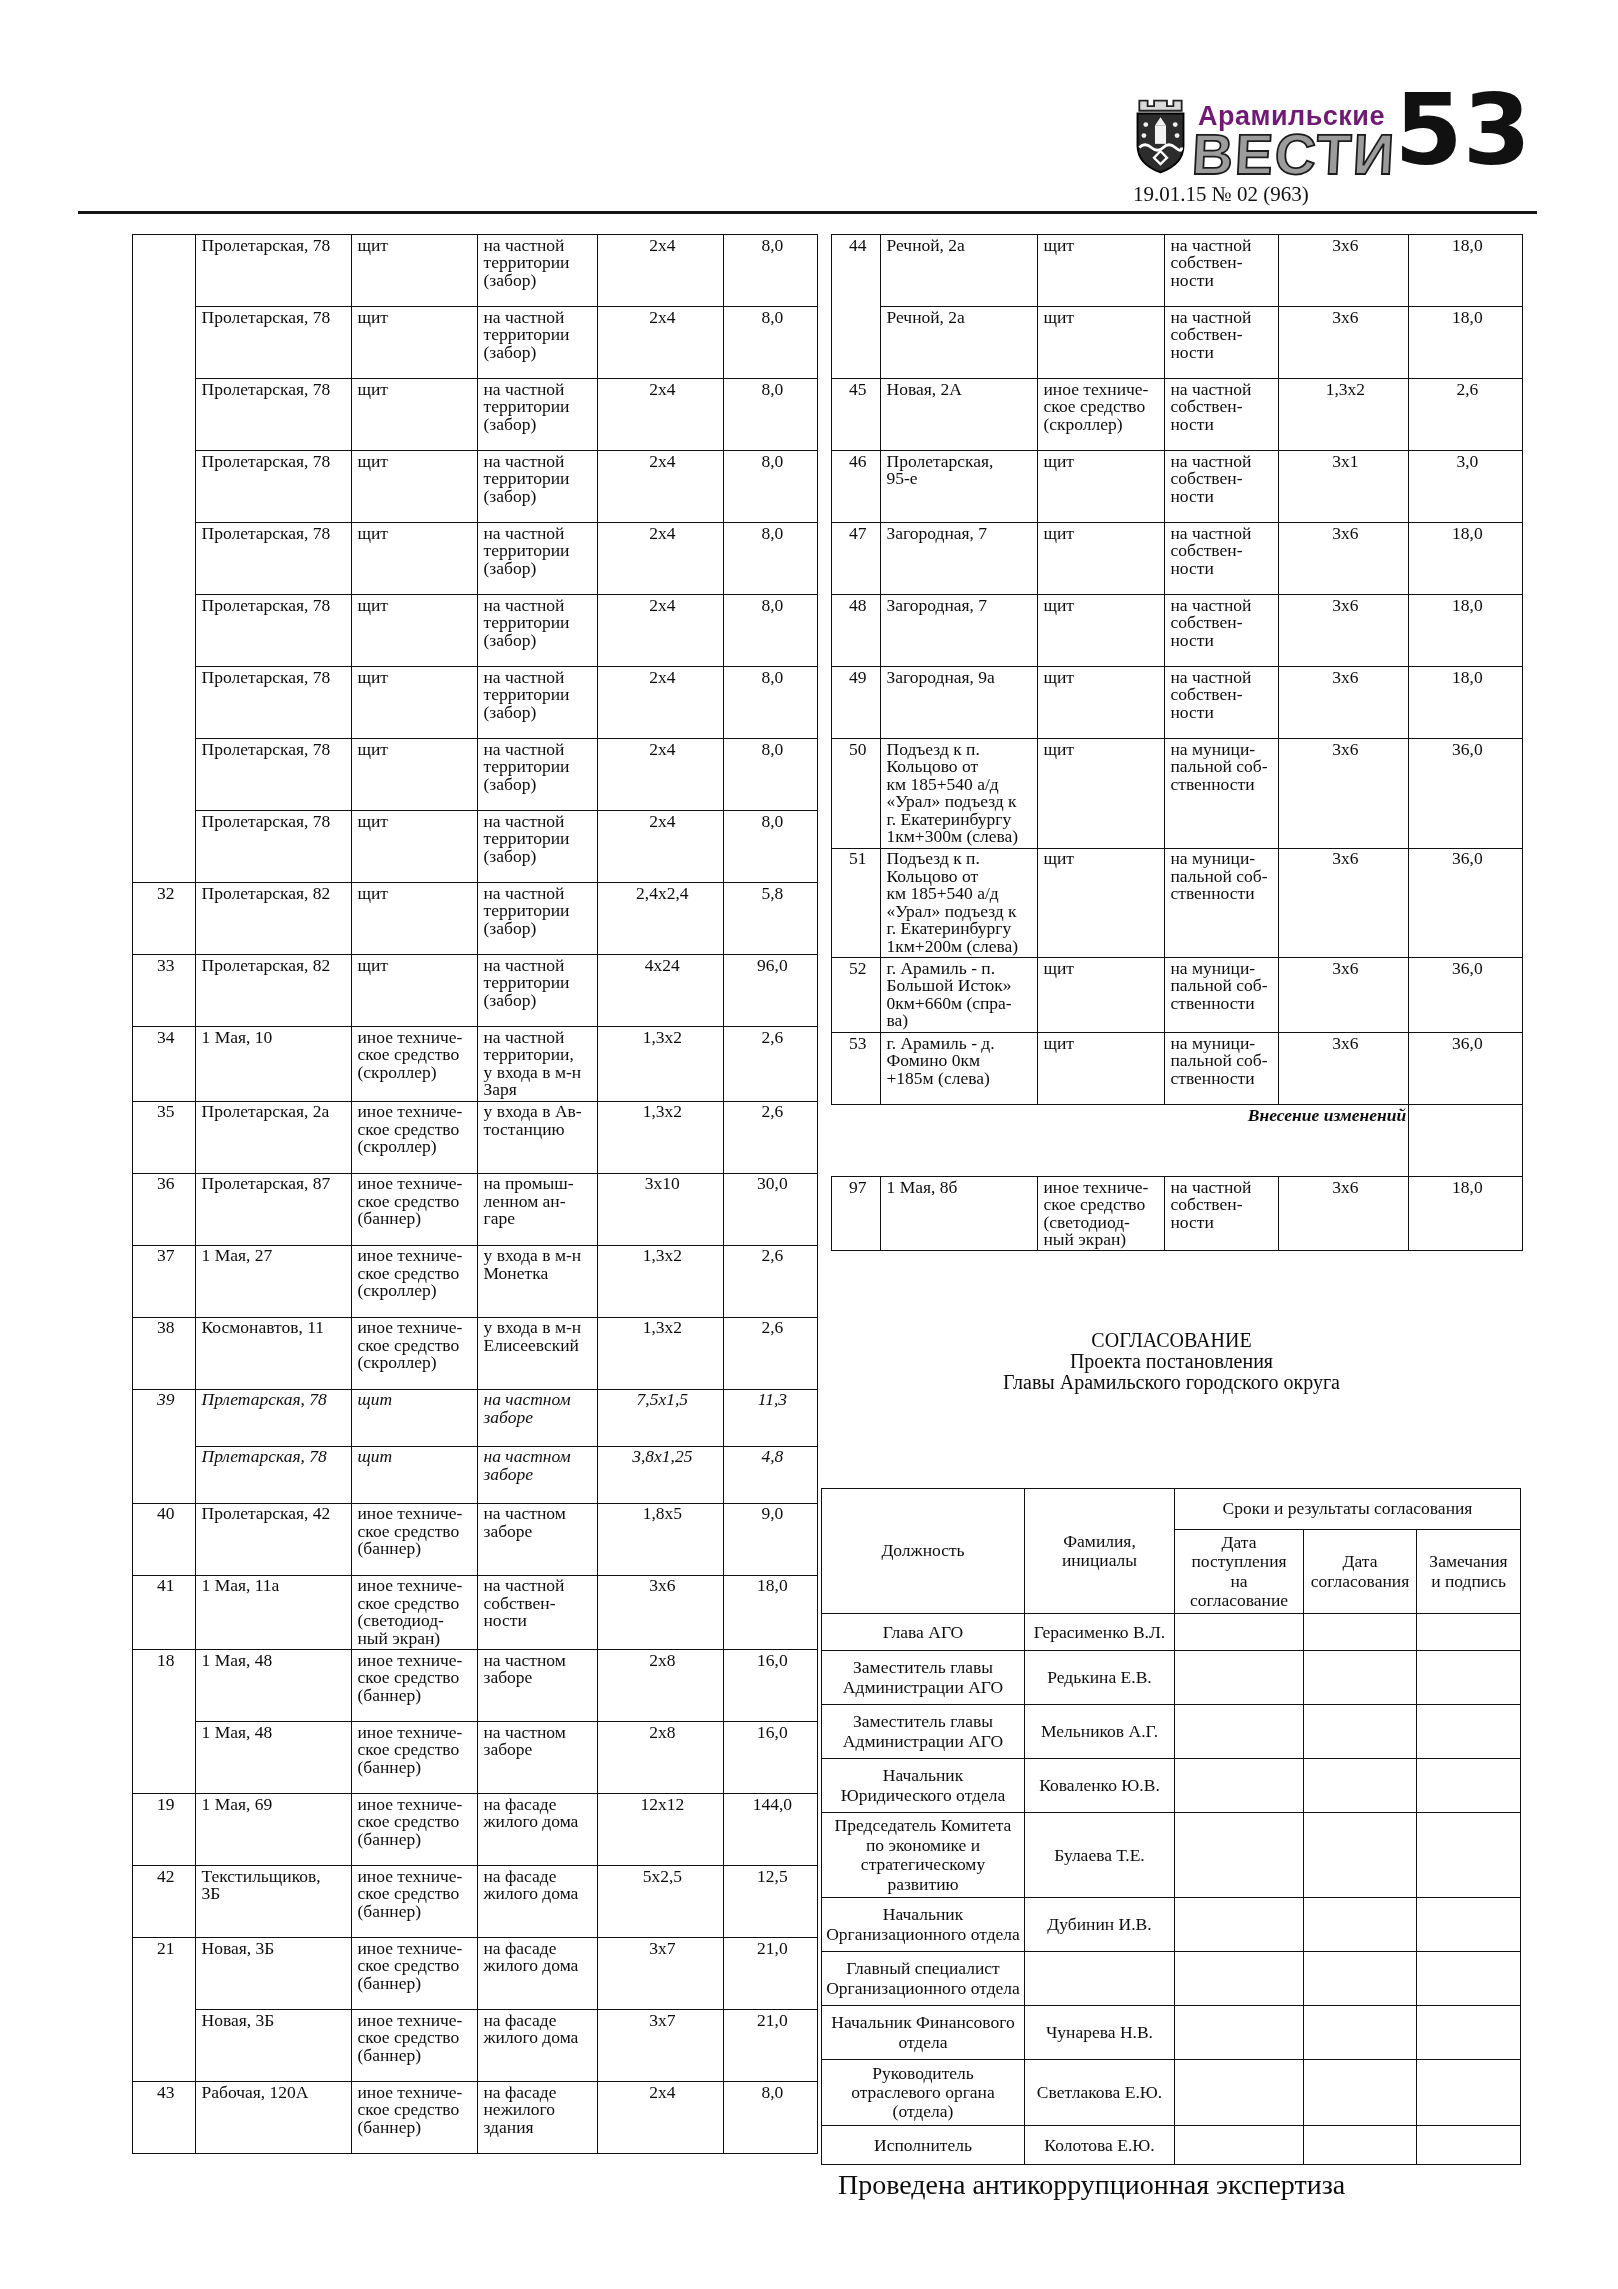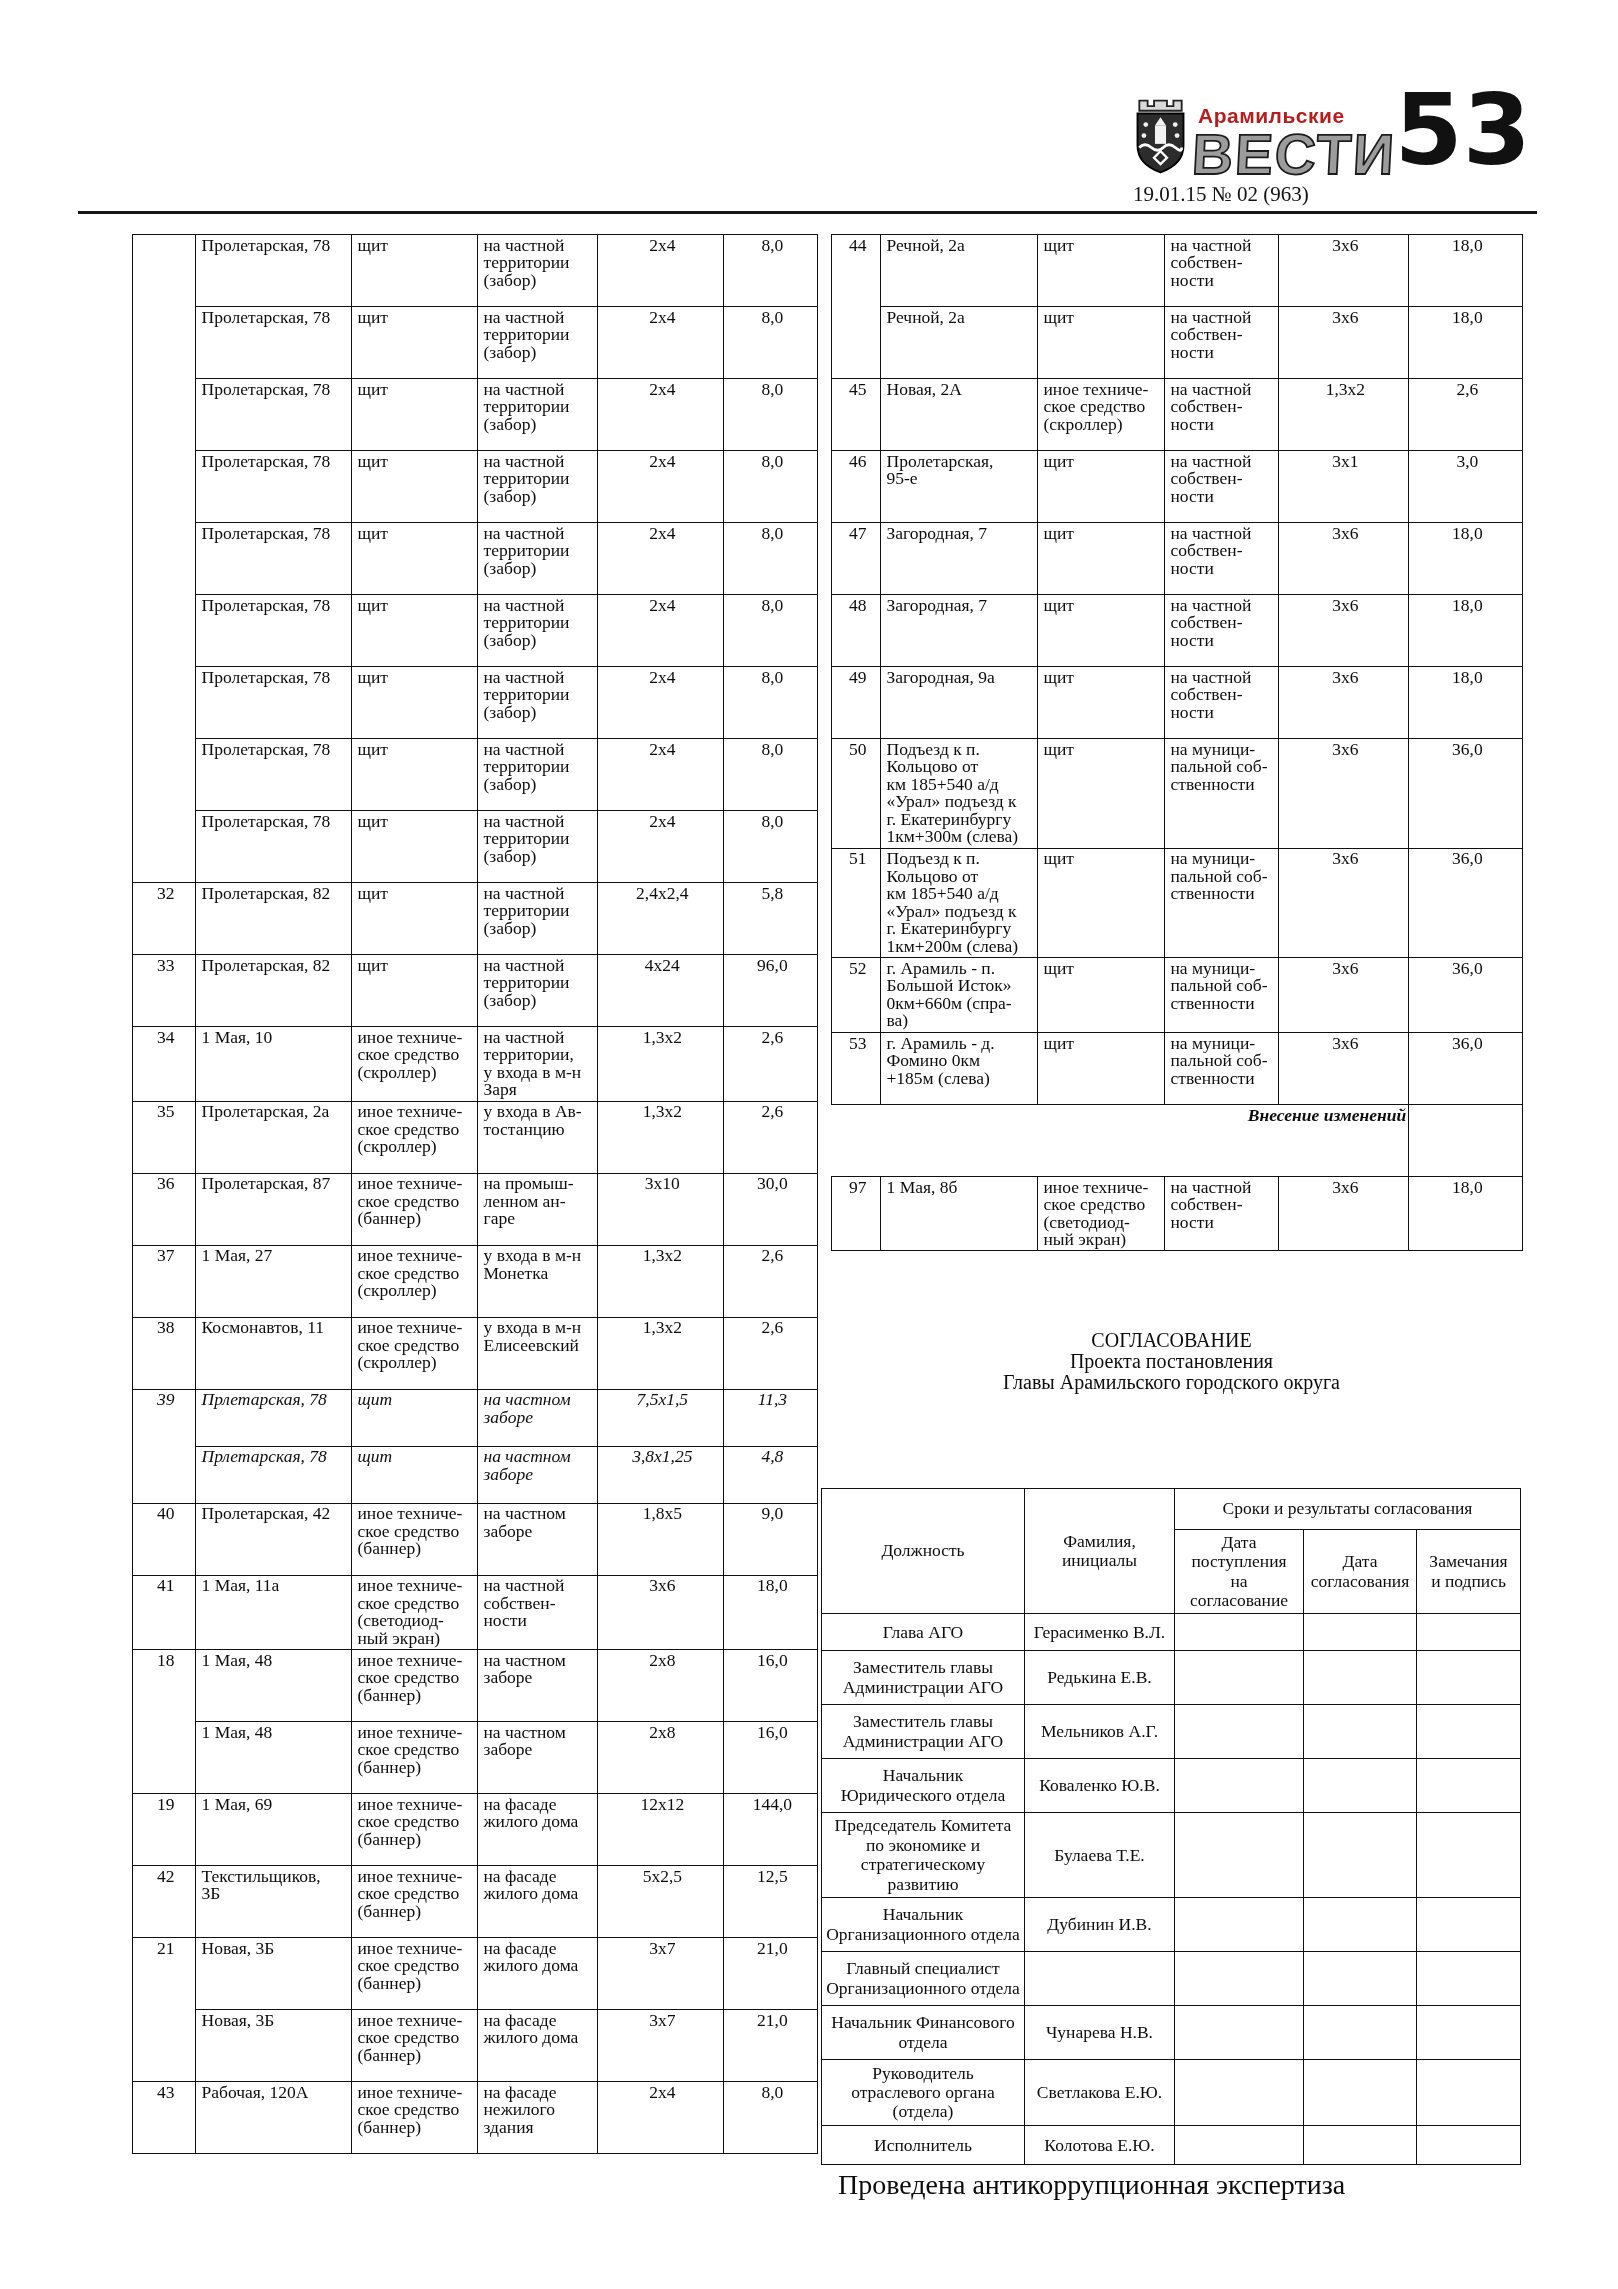--- a/index.html
+++ b/index.html
@@ -3,21 +3,21 @@
 <meta charset="utf-8">
 <style>
   html,body { margin:0; padding:0; background:#e8e8e8; }
   .page {
     position:relative; width:1619px; height:2290px; background:#ffffff;
     font-family:"Liberation Serif", serif; color:#0c0c0c; overflow:hidden;
   }
   
   .crest { position:absolute; left:1130px; top:96px; }
   .mast-top { position:absolute; left:1198px; top:102px; font-family:"Liberation Sans", sans-serif;
-    font-weight:bold; font-size:21px; line-height:28px; color:#b91c1c; letter-spacing:0.5px; }
+    font-weight:bold; font-size:27px; line-height:28px; color:#701a75; letter-spacing:0.5px; }
   .mast-name { position:absolute; left:1192px; top:126px; font-family:"Liberation Sans", sans-serif;
     font-weight:bold; font-size:57px; line-height:57px; color:#9c9c9c;
     -webkit-text-stroke:1.8px #1c1c1c; letter-spacing:1.8px; transform:skewX(-3deg); }
   .page-no { position:absolute; left:1383px; top:79px; width:148px; text-align:right;
     font-family:"DejaVu Sans", sans-serif; font-weight:bold; font-size:98px; line-height:102px; color:#111; }
   .issue-line { position:absolute; left:1133px; top:183px; font-size:21px; line-height:22px; color:#111; }
   .header-rule { position:absolute; left:78px; top:211px; width:1459px; height:2.8px; background:#161616; }
 
   
   table.ads { border-collapse:collapse; table-layout:fixed; position:absolute; background:#fff; }

